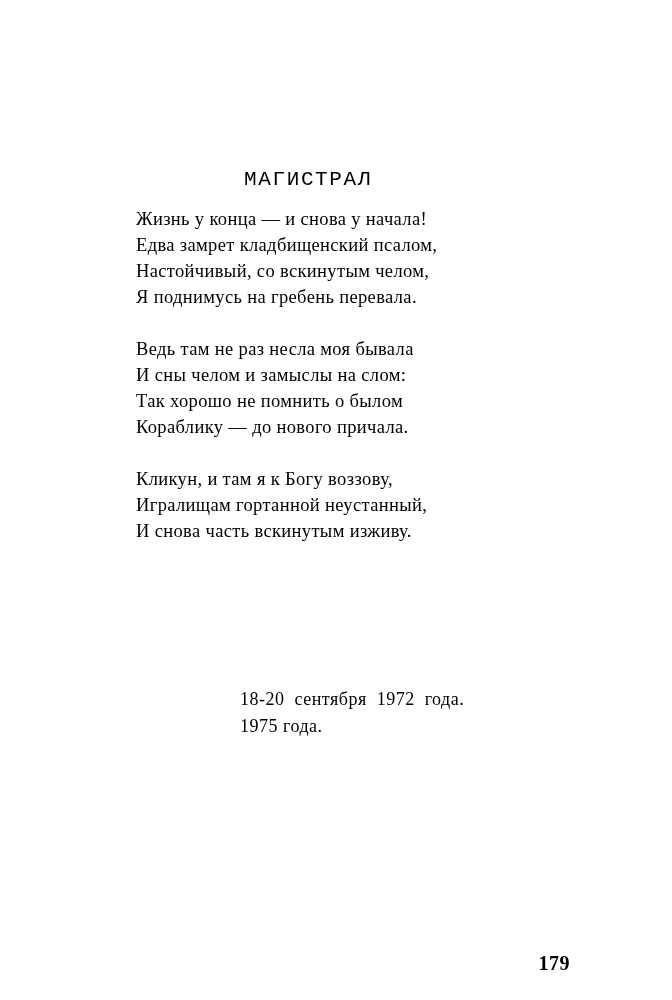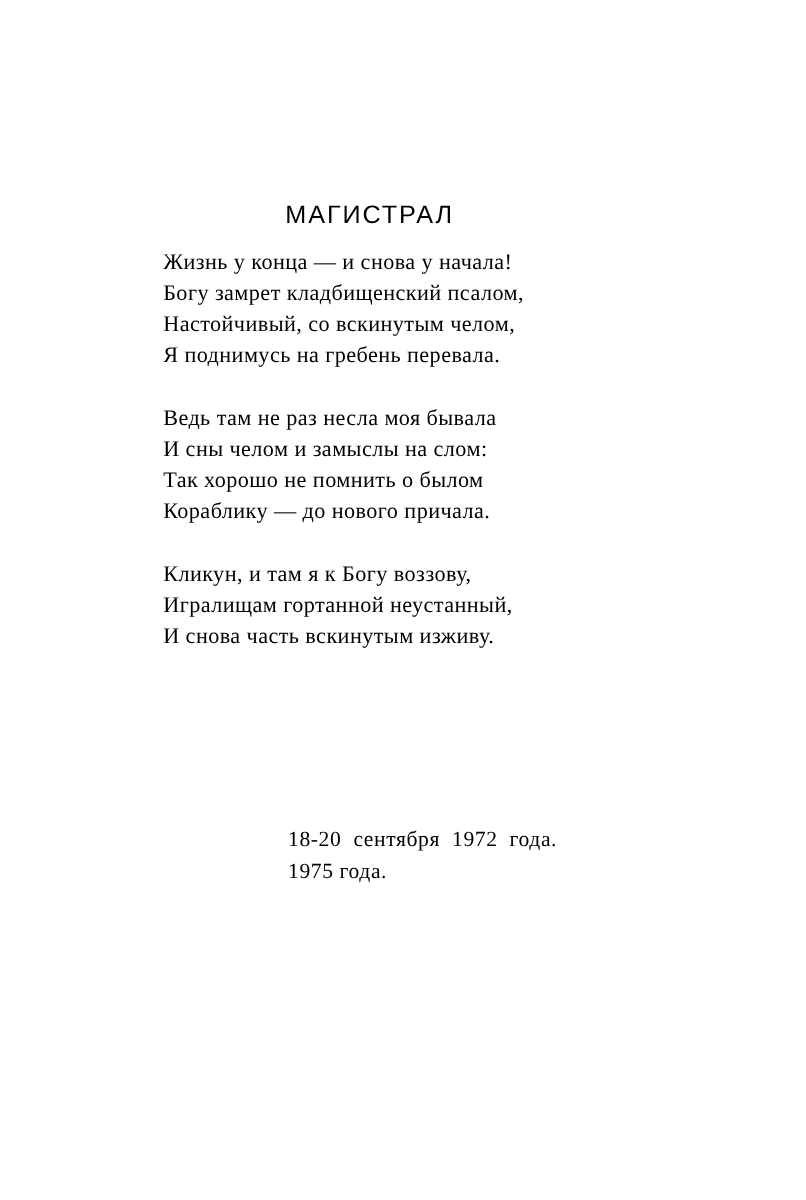--- a/index.html
+++ b/index.html
@@ -24,21 +24,21 @@
     overflow: hidden;
   }
 
   
   .poem-title {
     position: absolute;
     top: 153px;
     left: 0;
     width: 616px;
     text-align: center;
-    font-family: Liberation Sans, sans-serif;
+    font-family: Liberation Mono, monospace;
     font-size: 21px;
     font-weight: 400;
     letter-spacing: 1.6px;
     line-height: 26px;
     white-space: pre;
   }
 
   
   .poem-body {
     position: absolute;
@@ -98,21 +98,21 @@
 <body>
 
 <div class="page">
 
   <h1 class="poem-title">МАГИСТРАЛ</h1>
 
   <div class="poem-body">
 
     <div class="stanza">
       <div class="verse-line">Жизнь у конца — и снова у начала!</div>
-      <div class="verse-line">Богу замрет кладбищенский псалом,</div>
+      <div class="verse-line">Едва замрет кладбищенский псалом,</div>
       <div class="verse-line">Настойчивый, со вскинутым челом,</div>
       <div class="verse-line">Я поднимусь на гребень перевала.</div>
     </div>
 
     <div class="stanza">
       <div class="verse-line">Ведь там не раз несла моя бывала</div>
       <div class="verse-line">И сны челом и замыслы на слом:</div>
       <div class="verse-line">Так хорошо не помнить о былом</div>
       <div class="verse-line">Кораблику — до нового причала.</div>
     </div>
@@ -124,14 +124,15 @@
       <div class="verse-line">И снова часть вскинутым изживу.</div>
     </div>
 
   </div>
 
   <div class="date-block">
     <div class="date-line">18-20  сентября  1972  года.</div>
     <div class="date-line">1975 года.</div>
   </div>
 
+  <div class="page-number">179</div>
 
 </div>
 
 </body></html>

